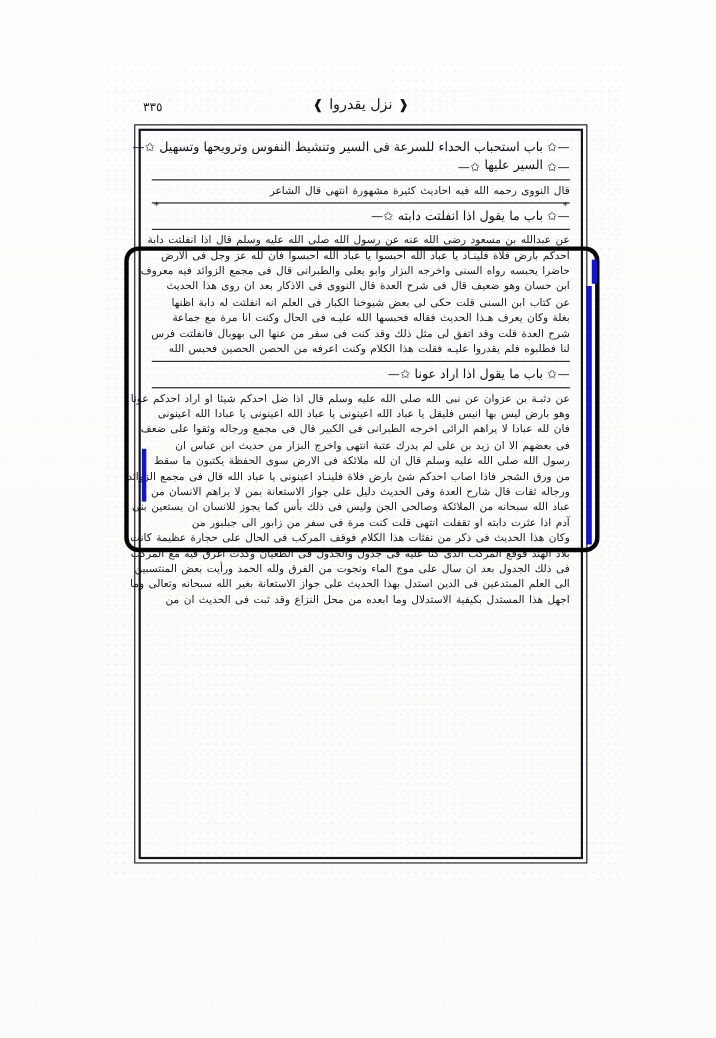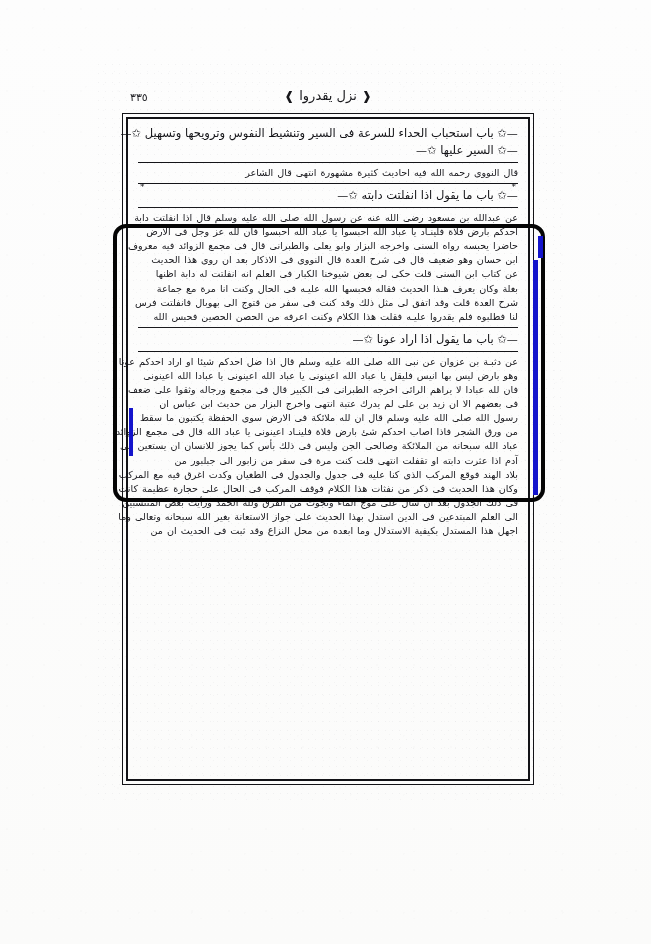--- a/index.html
+++ b/index.html
@@ -154,45 +154,46 @@
 
     <div class="rule thin"></div>
 
     <div class="para">
       <div>عن عبدالله بن مسعود رضى الله عنه عن رسول الله صلى الله عليه وسلم قال اذا انفلتت دابة</div>
       <div>احدكم بارض فلاة فلينـاد يا عباد الله احبسوا يا عباد الله احبسوا فان لله عز وجل فى الارض</div>
       <div>حاضرا يحبسه رواه السنى واخرجه البزار وابو يعلى والطبرانى قال فى مجمع الزوائد فيه معروف</div>
       <div>ابن حسان وهو ضعيف قال فى شرح العدة قال النووى فى الاذكار بعد ان روى هذا الحديث</div>
       <div>عن كتاب ابن السنى قلت حكى لى بعض شيوخنا الكبار فى العلم انه انفلتت له دابة اظنها</div>
       <div>بغلة وكان يعرف هـذا الحديث فقاله فحبسها الله عليـه فى الحال وكنت انا مرة مع جماعة</div>
-      <div>شرح العدة قلت وقد اتفق لى مثل ذلك وقد كنت فى سفر من قتوج الى بهوبال فانفلتت فرس</div>
+      <div>شرح العدة قلت وقد اتفق لى مثل ذلك وقد كنت فى سفر من عنها الى بهوبال فانفلتت فرس</div>
       <div>لنا فطلبوه فلم يقدروا عليـه فقلت هذا الكلام وكنت اعرفه من الحصن الحصين فحبس الله</div>
     </div>
 
     <div class="rule thin"></div>
 
     <div class="bab">
       <span class="dash">—✩</span>
       <span>باب ما يقول اذا اراد عونا</span>
       <span class="dash">✩—</span>
     </div>
 
     <div class="rule"></div>
 
     <div class="para">
       <div>عن دثبـة بن عزوان عن نبى الله صلى الله عليه وسلم قال اذا ضل احدكم شيئا او اراد احدكم عونا</div>
       <div>وهو بارض ليس بها انيس فليقل يا عباد الله اعينونى يا عباد الله اعينونى يا عبادا الله اعينونى</div>
       <div>فان لله عبادا لا يراهم الرائى اخرجه الطبرانى فى الكبير قال فى مجمع ورجاله وثقوا على ضعف</div>
       <div>فى بعضهم الا ان زيد بن على لم يدرك عتبة انتهى واخرج البزار من حديث ابن عباس ان</div>
       <div>رسول الله صلى الله عليه وسلم قال ان لله ملائكة فى الارض سوى الحفظة يكتبون ما سقط</div>
       <div>من ورق الشجر فاذا اصاب احدكم شئ بارض فلاة فلينـاد اعينونى يا عباد الله قال فى مجمع الزوائد</div>
+      <div>ورجاله ثقات قال شارح العدة وفى الحديث دليل على جواز الاستعانة بمن لا يراهم الانسان من</div>
       <div>عباد الله سبحانه من الملائكة وصالحى الجن وليس فى ذلك بأس كما يجوز للانسان ان يستعين بنى</div>
       <div>آدم اذا عثرت دابته او تقفلت انتهى قلت كنت مرة فى سفر من زابور الى جبلبور من</div>
+      <div>وكان هذا الحديث فى ذكر من نفثات هذا الكلام فوقف المركب فى الحال على حجارة عظيمة كانت</div>
       <div>بلاد الهند فوقع المركب الذى كنا عليه فى جدول والجدول فى الطغيان وكدت اغرق فيه مع المركب</div>
-      <div>وكان هذا الحديث فى ذكر من نفثات هذا الكلام فوقف المركب فى الحال على حجارة عظيمة كانت</div>
       <div>فى ذلك الجدول بعد ان سال على موج الماء ونجوت من الفرق ولله الحمد ورأيت بعض المنتسبين</div>
       <div>الى العلم المبتدعين فى الدين استدل بهذا الحديث على جواز الاستعانة بغير الله سبحانه وتعالى وما</div>
       <div>اجهل هذا المستدل بكيفية الاستدلال وما ابعده من محل النزاع  وقد ثبت فى الحديث ان من</div>
     </div>
 
   </div>
 </div>
 
 <div id="annot-box" style="border-color: rgb(5, 5, 5);"></div>
 <div class="bluebar" id="blue-right" style="background: rgb(20, 20, 204);"></div>

